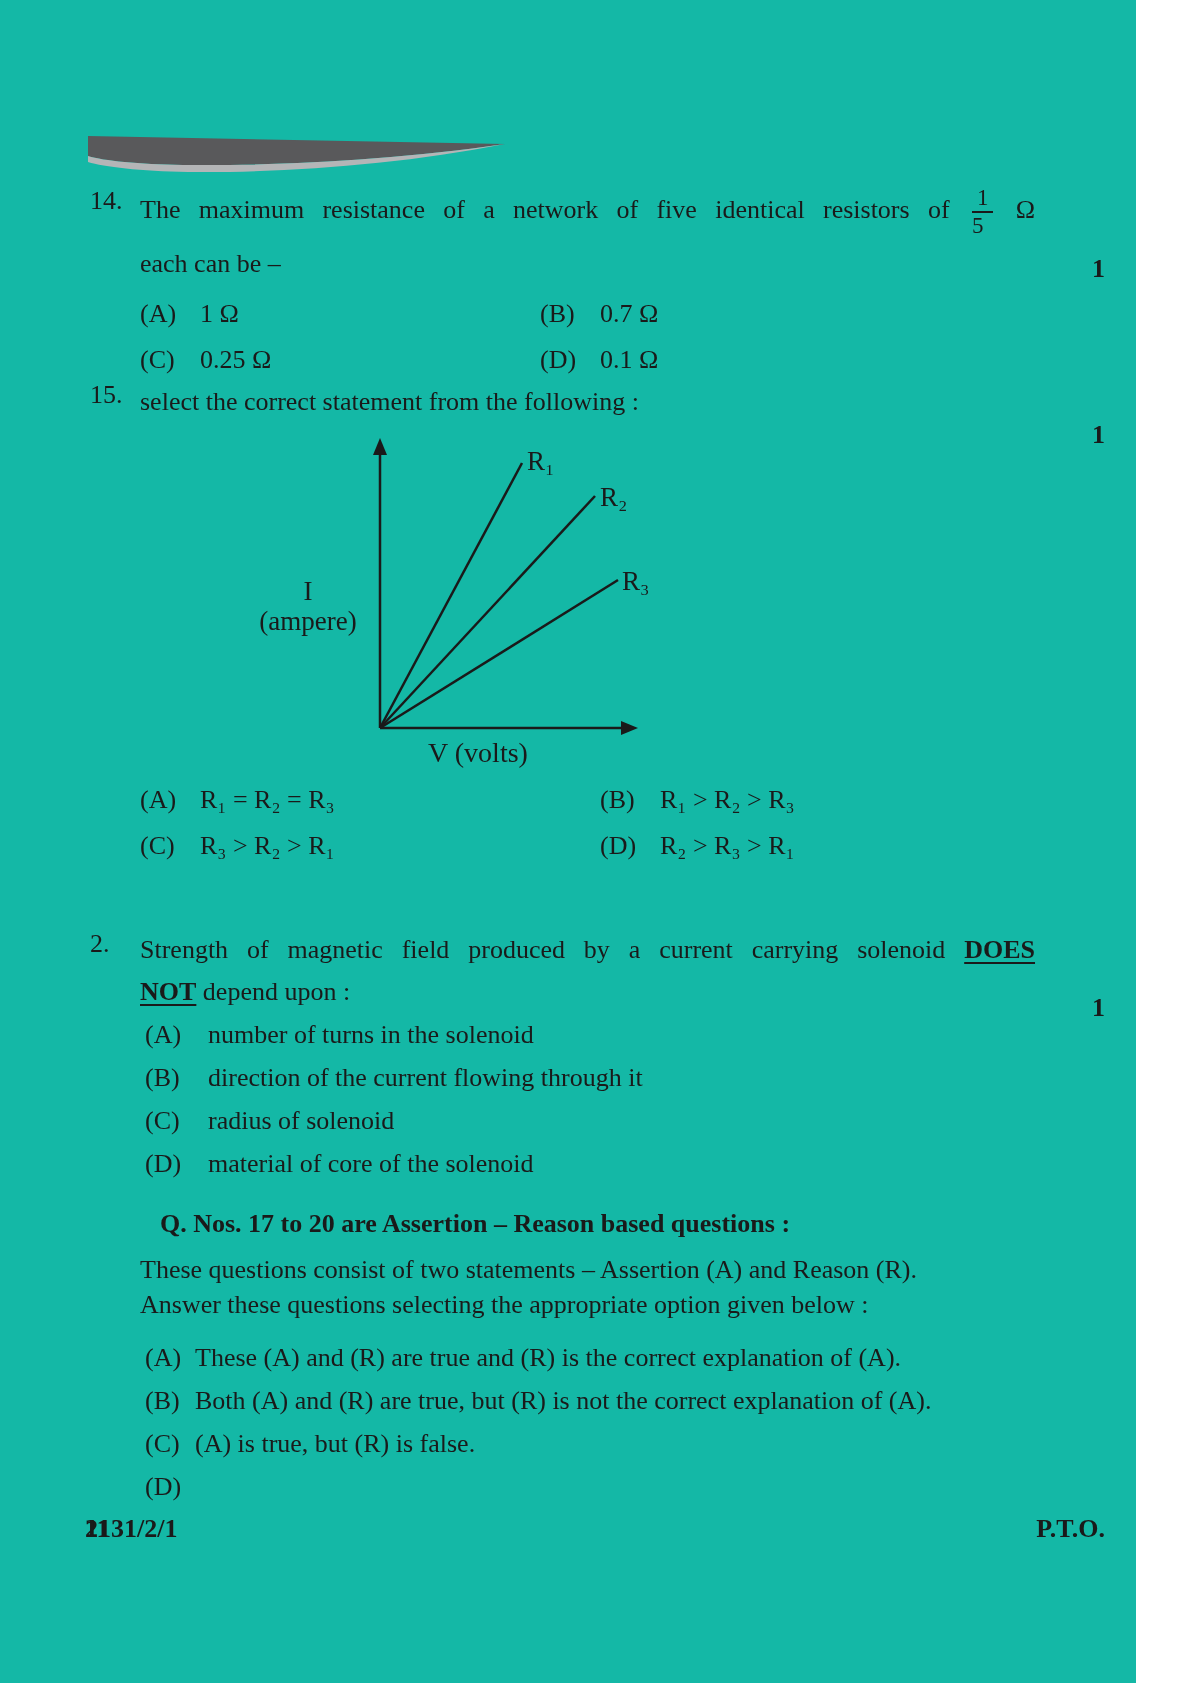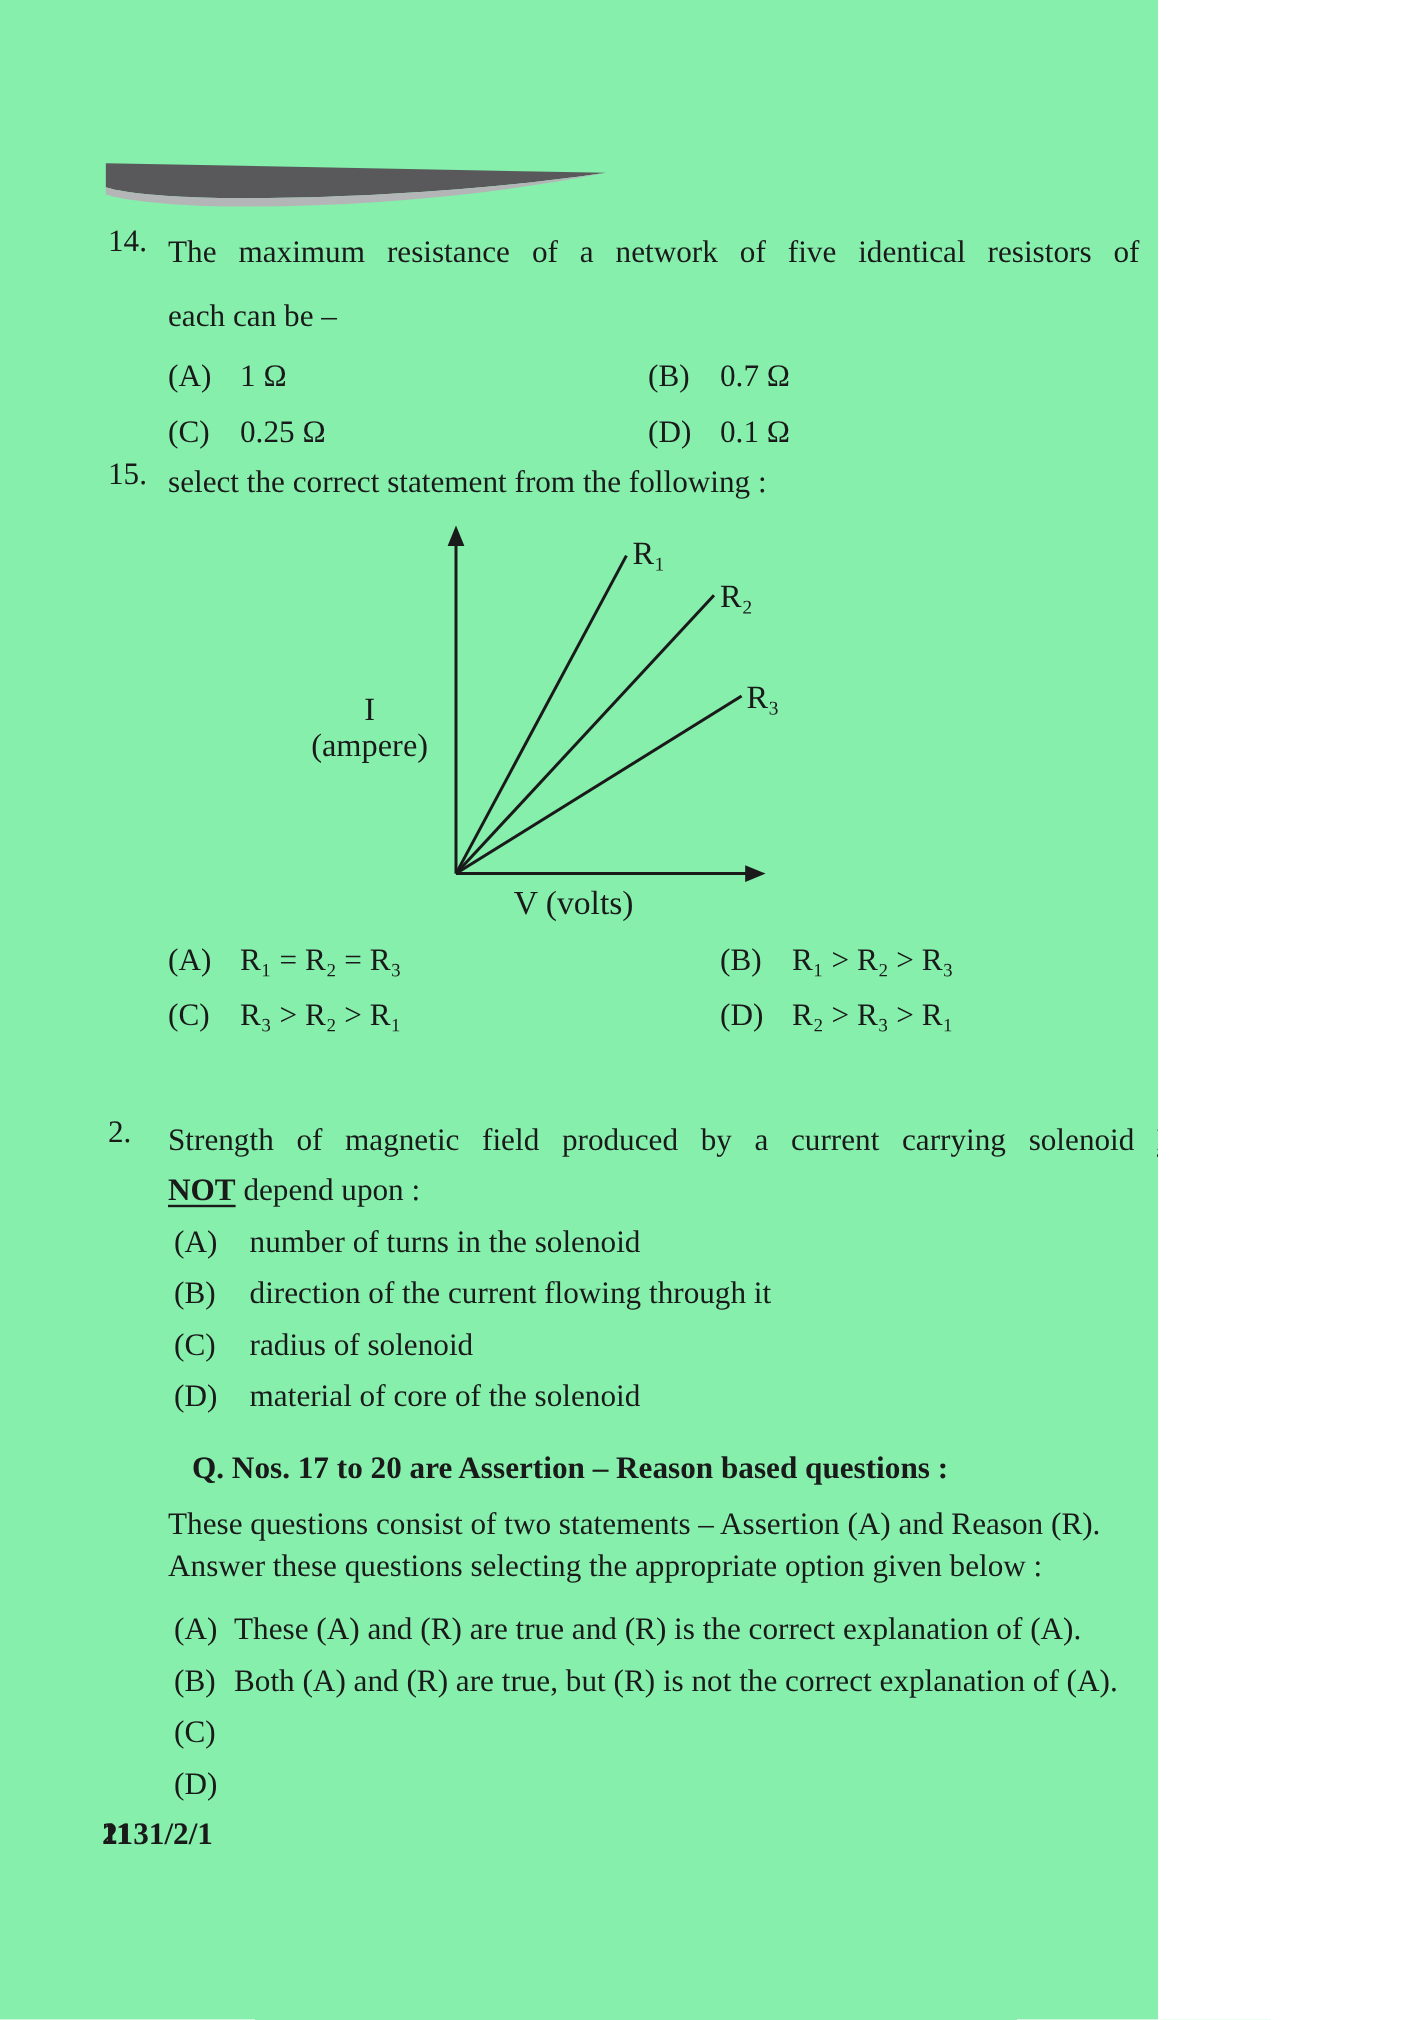--- a/index.html
+++ b/index.html
@@ -1,20 +1,20 @@
 <!DOCTYPE html>
 <html><head>
 <meta charset="utf-8">
 <style>
   * { margin:0; padding:0; box-sizing:border-box; }
   html,body { background:#ffffff; }
   .page {
     position:relative;
-    width:965px; height:1683px;
-    background:#86efac;
+    width:1136px; height:1683px;
+    background:#14b8a6;
     font-family:"Liberation Serif","DejaVu Serif",serif;
     color:#1a1a1a;
     font-size:26px;
     overflow:hidden;
   }
   .swoosh { position:absolute; left:88px; top:134px; }
   .qblock { position:absolute; left:85px; width:1020px; }
   .qnum { position:absolute; left:5px; top:0; width:50px; }
   .qbody { margin-left:55px; width:895px; }
   .qmark { position:absolute; right:0; font-weight:600; }
@@ -178,20 +178,21 @@
         <div class="opt">
           <span class="lab" style="flex-basis:55px;width:55px;">(A)</span>
           <span>These (A) and (R) are true and (R) is the correct explanation of (A).</span>
         </div>
         <div class="opt">
           <span class="lab" style="flex-basis:55px;width:55px;">(B)</span>
           <span>Both (A) and (R) are true, but (R) is not the correct explanation of (A).</span>
         </div>
         <div class="opt">
           <span class="lab" style="flex-basis:55px;width:55px;">(C)</span>
+          <span>(A) is true, but (R) is false.</span>
         </div>
         <div class="opt">
           <span class="lab" style="flex-basis:55px;width:55px;">(D)</span>
         </div>
       </div>
     </div>
   </div>
 
   <div class="footer">
     <span class="fl">2131/2/1</span>

